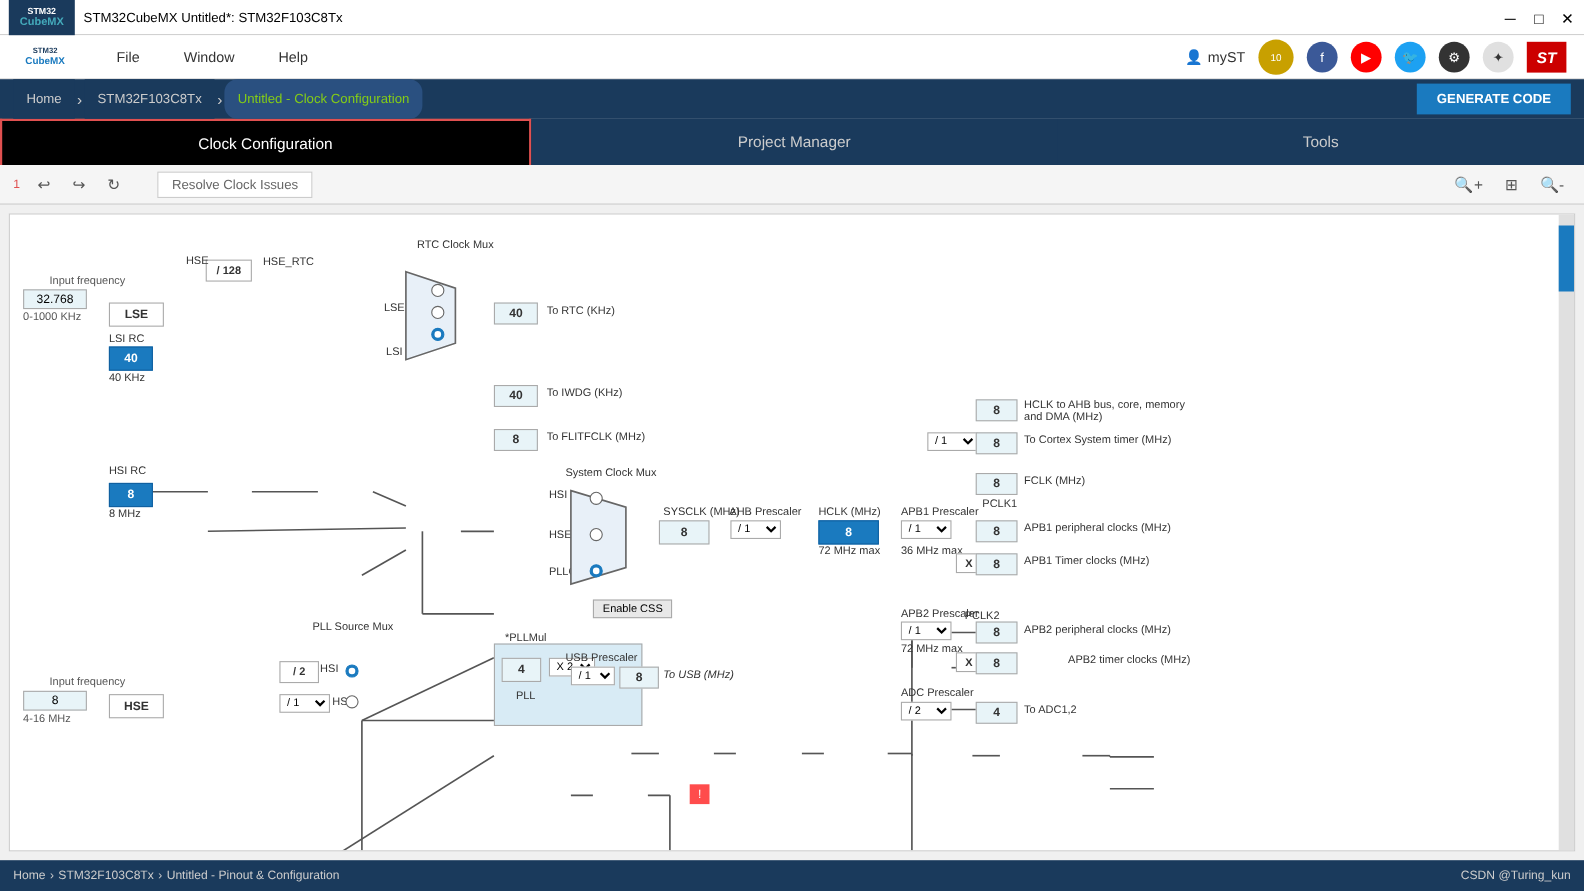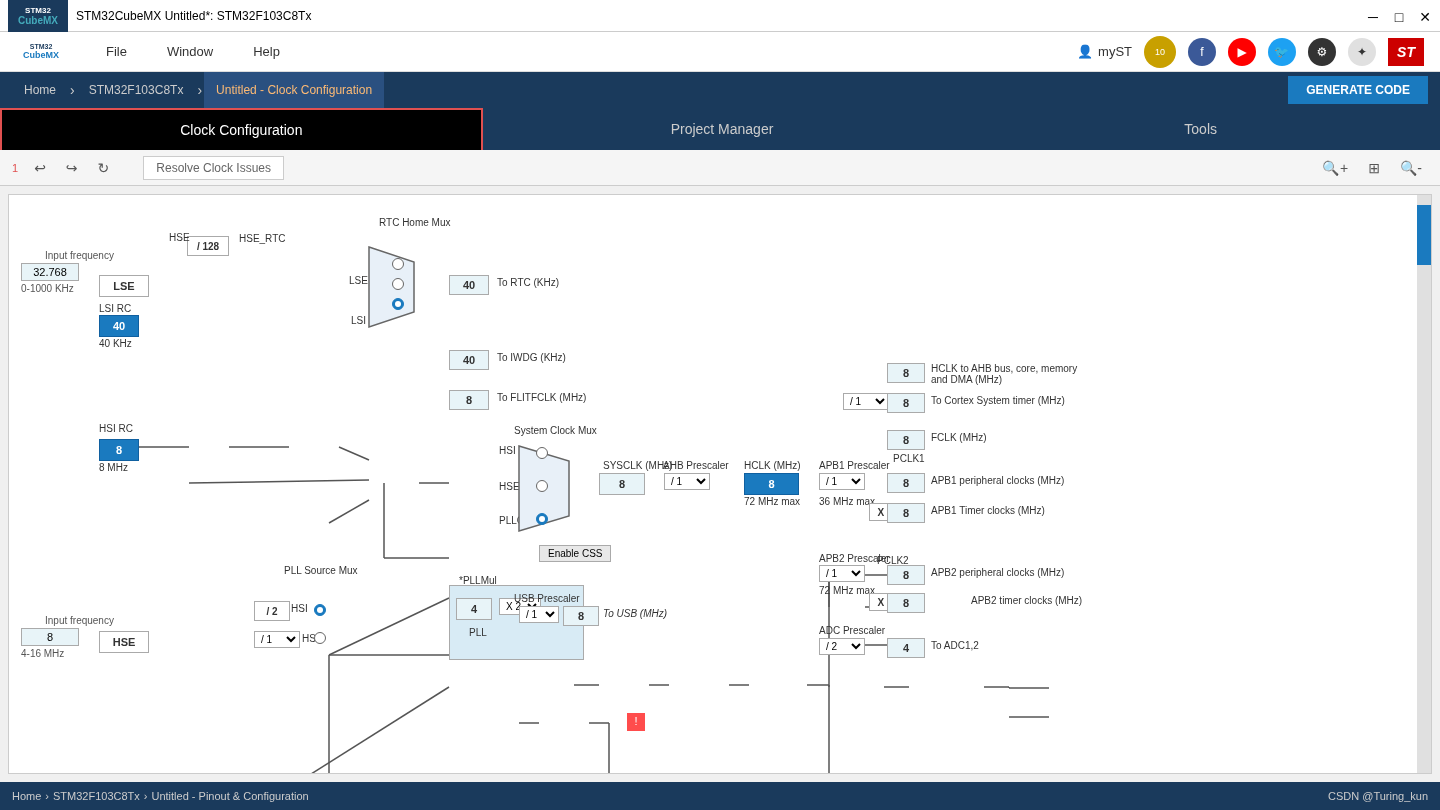--- a/index.html
+++ b/index.html
@@ -48,21 +48,22 @@
       font-size: 12px;
       padding: 0 12px;
       height: 36px;
       display: flex;
       align-items: center;
       position: relative;
       cursor: pointer;
     }
     .breadcrumb-item.active {
       background: #2a5080;
-      color: #fdba74;
+      color: #84cc16;
+      border-radius: 12px;
     }
     .breadcrumb-arrow {
       color: #ccc;
       margin: 0 2px;
       font-size: 14px;
     }
     .generate-btn {
       margin-left: auto;
       background: #1a7abf;
       color: #fff;
@@ -490,21 +491,21 @@
     </div>
 
     <div class="comp-box" style="left: 90px; top: 120px; width: 40px; height: 22px;">
       <span>40</span>
     </div>
     <div class="diag-label" style="left: 90px; top: 143px;">
       <span>40 KHz</span>
     </div>
 
     <div class="diag-label" style="left: 370px; top: 22px;">
-      <span>RTC Home Mux</span>
+      <span>RTC Clock Mux</span>
     </div>
 
     <div class="comp-box white-box" style="left: 178px; top: 41px; width: 42px; height: 20px; font-size:10px;">
       <span>/ 128</span>
     </div>
 
     <div class="diag-label" style="left: 230px; top: 38px;">
       <span>HSE_RTC</span>
     </div>
 

